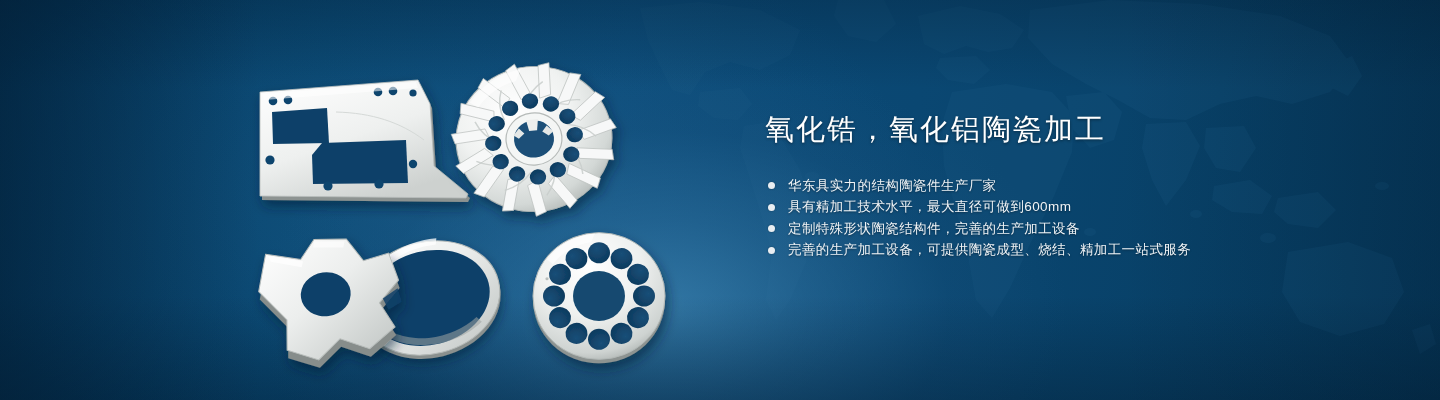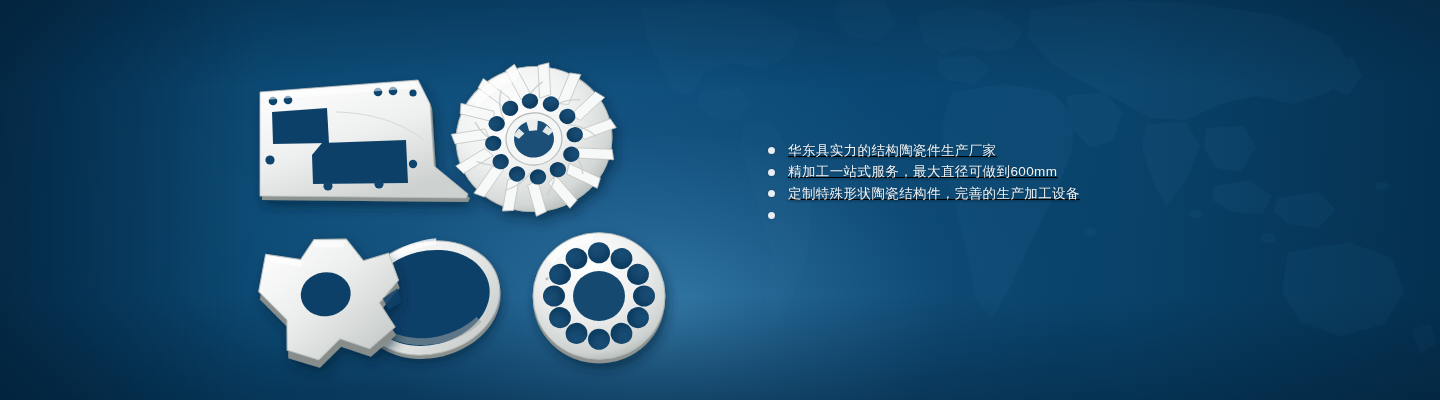--- a/index.html
+++ b/index.html
@@ -80,21 +80,20 @@
     font-weight: 400;
     line-height: 1.2;
     text-shadow: 0 1px 3px rgba(0,0,0,0.45);
     white-space: nowrap;
   }
   .bullet-list {
     list-style: none;
     margin: 0;
     padding: 0;
     margin-top: 28px;
-    text-decoration: underline;
   }
   .bullet-row {
     display: flex;
     align-items: center;
     height: 21.5px;
     margin-bottom: 0px;
   }
   .bullet-dot {
     width: 7px;
     height: 7px;
@@ -391,33 +390,35 @@
         </g>
 
         <path d="M-52,-38 A66,66 0 0 1 -4,-65 L-8,-56 A57,57 0 0 0 -46,-33 Z" fill="#ffffff" opacity="0.65"></path>
 
         <circle cx="-52" cy="-18" r="1.6" fill="#b9bebc"></circle>
       </g>
     </g>
   </svg>
 
   <div class="text-block">
+    <div class="headline">氧化锆，氧化铝陶瓷加工</div>
 
     <ul class="bullet-list">
       <li class="bullet-row">
         <span class="bullet-dot"></span>
         <span class="bullet-text">华东具实力的结构陶瓷件生产厂家</span>
       </li>
       <li class="bullet-row">
         <span class="bullet-dot"></span>
-        <span class="bullet-text">精加工一站式服务，最大直径可做到600mm</span>
+        <span class="bullet-text">具有精加工技术水平，最大直径可做到600mm</span>
       </li>
       <li class="bullet-row">
         <span class="bullet-dot"></span>
         <span class="bullet-text">定制特殊形状陶瓷结构件，完善的生产加工设备</span>
       </li>
       <li class="bullet-row">
         <span class="bullet-dot"></span>
+        <span class="bullet-text">完善的生产加工设备，可提供陶瓷成型、烧结、精加工一站式服务</span>
       </li>
     </ul>
   </div>
 
 </div>
 
 </body></html>

